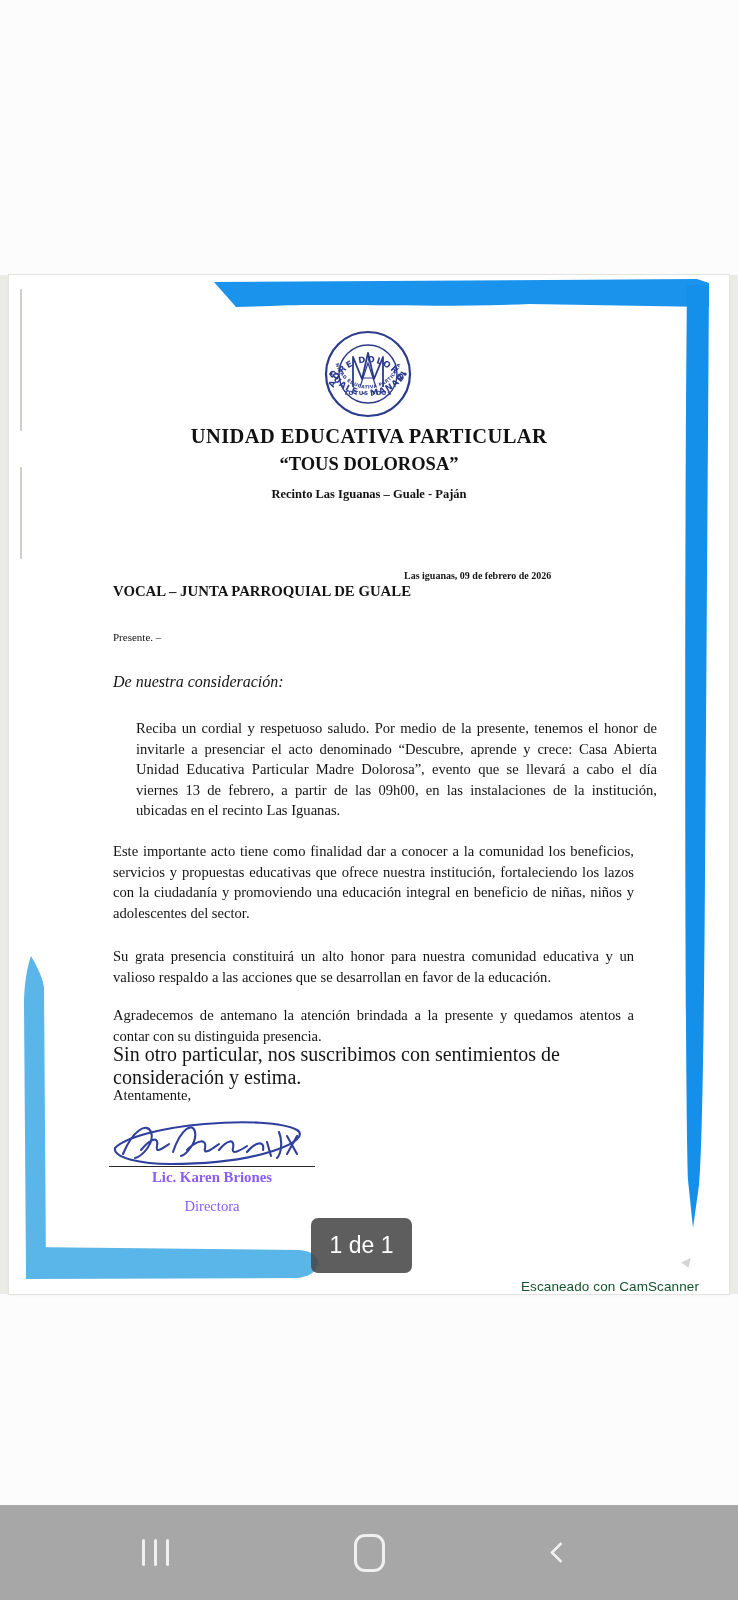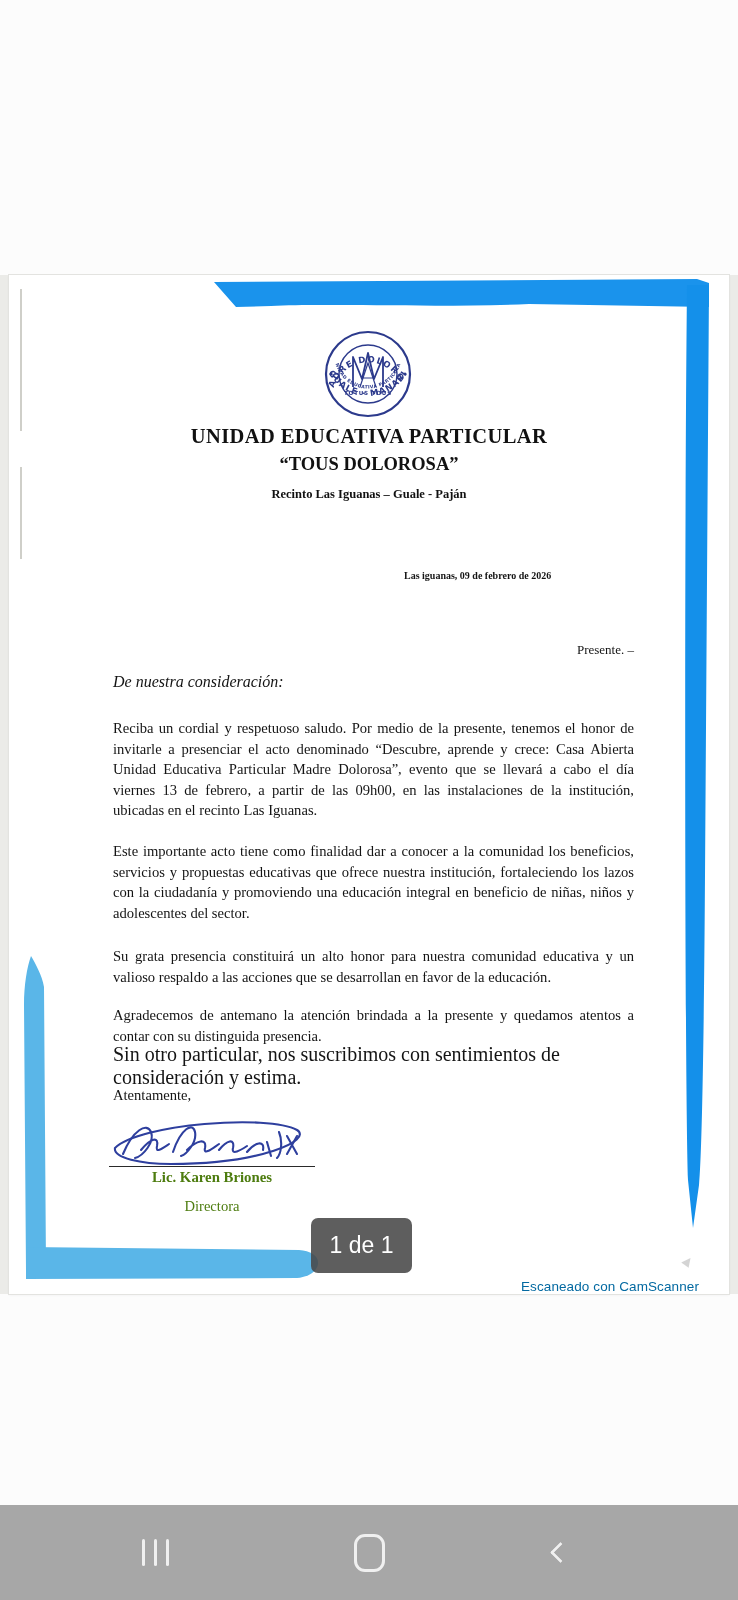--- a/index.html
+++ b/index.html
@@ -33,49 +33,49 @@
   .lh2 { top:179px; font-size:18.5px; }
   .lh3 { top:212px; font-size:12.5px; }
 
   
   .letter-text { position:absolute; left:104px; top:0; width:521px;
         font-family:"Liberation Serif", serif; color:#141414; }
   .letter-text > div { position:absolute; left:0; width:100%; }
   .dateline   { top:267px; left:291px !important; width:auto !important; font-size:10px; font-weight:bold; font-weight:600;margin-top:28px; }
   .recipient  { top:307px; font-size:14.8px; line-height:19.5px; }
   .recipient .r-title { font-weight:bold; }
-  .presente   { top:367px; font-size:13px;text-align:right; }
+  .presente   { top:356px; font-size:11px; }
   .salutation { top:398px; font-size:16px;font-style:italic; }
   .para { font-size:14.6px; line-height:20.6px; text-align:justify; }
-  .p1 { top:443px; } .p2 { top:566px; } .p3 { top:671px; } .p4 { top:730px; }
+  .p1 { top:443px;margin-left:23px; } .p2 { top:566px; } .p3 { top:671px; } .p4 { top:730px; }
   .closing    { top:768px; font-size:20px; }
   .signoff    { top:812px; font-size:14.6px; }
 
   
   .sig-block { position:absolute; width:230px; text-align:center;
-        font-family:"Liberation Serif", serif; color:#4d7c0f; }
+        font-family:"Liberation Serif", serif; color:#8b5cf6; }
   .sig-left  { left:88px;  top:835px; }
   .sig-right { left:398px; top:838px; }
   .sig-svg { display:block; margin:0 auto; }
   .sig-rule { height:0; border-bottom:1.6px solid #2a2a2a; margin:-6px auto 2px auto; }
   .sig-left  .sig-rule { width:206px; }
   .sig-right .sig-rule { width:158px; }
   .sig-name { font-size:14.8px; font-weight:bold; font-weight:600; }
   .sig-role { font-size:14.6px; margin-top:12px; }
 
   
   .page-badge {
     position:absolute; left:311px; top:1218px; width:101px; height:55px;
     background:rgba(72,72,72,.88); border-radius:7px;
     display:flex; align-items:center; justify-content:center;
     color:#fff; font-size:23px; font-family:"Liberation Sans", sans-serif;
   }
   .watermark {
     position:absolute; right:39px; top:1279px;
-    font-size:13.5px; color:#0369a1; letter-spacing:.1px;
+    font-size:13.5px; color:#14532d; letter-spacing:.1px;
   }
   .smudge {
     position:absolute; left:683px; top:1257px; width:0; height:0;
     border-left:5px solid transparent; border-right:4px solid transparent;
     border-bottom:9px solid #c9c9c9; transform:rotate(35deg); opacity:.8;
   }
 
   
   .navbar {
     position:absolute; left:0; top:1505px; width:738px; height:95px;
@@ -137,20 +137,21 @@
   </svg>
 
   <div class="lh lh1">UNIDAD EDUCATIVA PARTICULAR</div>
   <div class="lh lh2">“TOUS DOLOROSA”</div>
   <div class="lh lh3">Recinto Las Iguanas – Guale - Paján</div>
 
   <div class="letter-text">
     <div class="dateline">Las iguanas, 09 de febrero de 2026</div>
 
     <div class="recipient">
+      <div class="r-title">VOCAL – JUNTA PARROQUIAL DE GUALE</div>
     </div>
 
     <div class="presente">Presente. –</div>
     <div class="salutation">De nuestra consideración:</div>
 
     <div class="para p1">Reciba un cordial y respetuoso saludo. Por medio de la presente, tenemos el honor de invitarle a presenciar el acto denominado “Descubre, aprende y crece: Casa Abierta Unidad Educativa Particular Madre Dolorosa”, evento que se llevará a cabo el día viernes 13 de febrero, a partir de las 09h00, en las instalaciones de la institución, ubicadas en el recinto Las Iguanas.</div>
     <div class="para p2">Este importante acto tiene como finalidad dar a conocer a la comunidad los beneficios, servicios y propuestas educativas que ofrece nuestra institución, fortaleciendo los lazos con la ciudadanía y promoviendo una educación integral en beneficio de niñas, niños y adolescentes del sector.</div>
     <div class="para p3">Su grata presencia constituirá un alto honor para nuestra comunidad educativa y un valioso respaldo a las acciones que se desarrollan en favor de la educación.</div>
     <div class="para p4">Agradecemos de antemano la atención brindada a la presente y quedamos atentos a contar con su distinguida presencia.</div>
 

